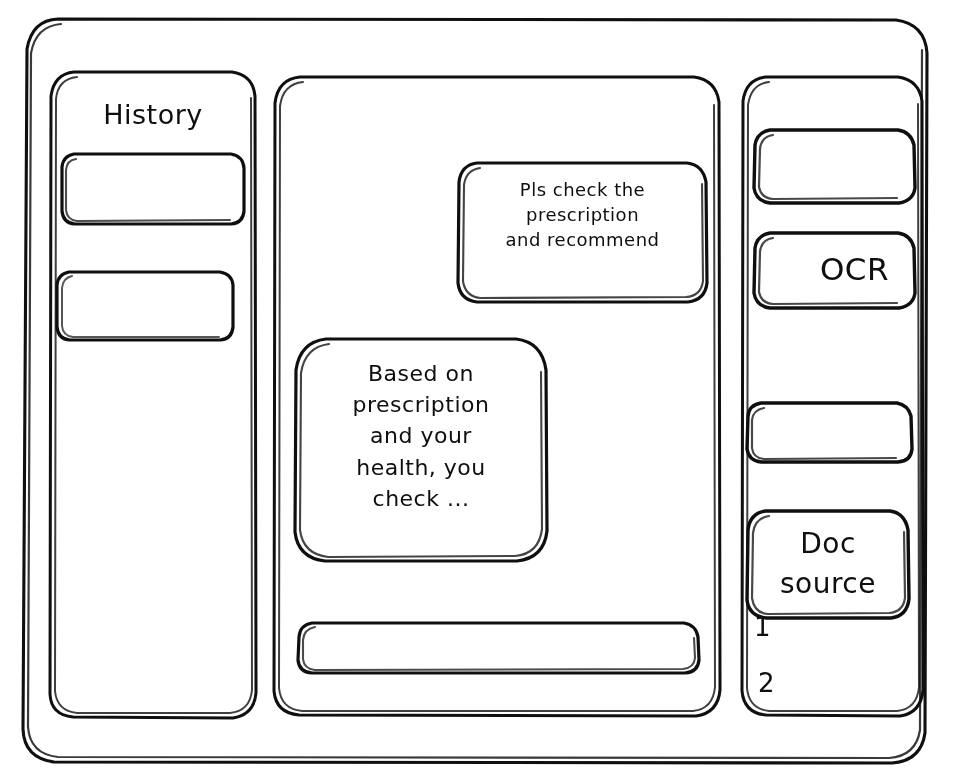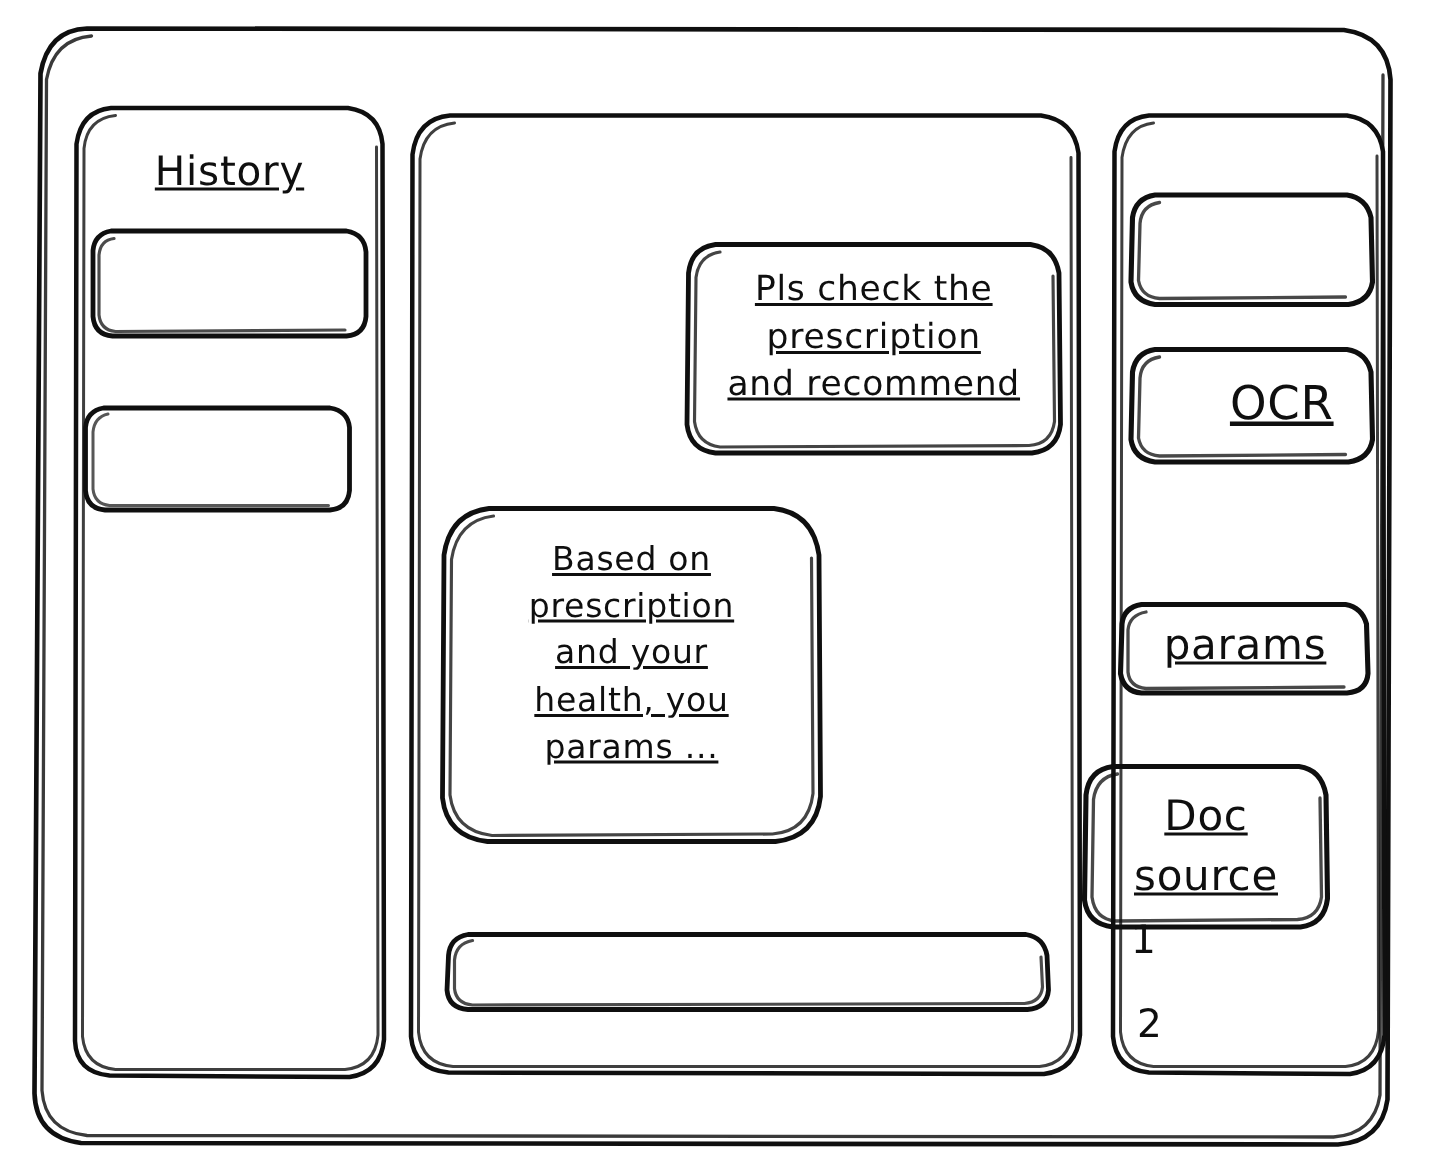--- a/index.html
+++ b/index.html
@@ -9,48 +9,48 @@
   #stage{position:relative;width:957px;height:777px;background:#fff;}
 
   
   .sk{position:absolute;box-sizing:border-box;}
   .sk > svg{position:absolute;inset:0;width:100%;height:100%;overflow:visible;
             pointer-events:none;}
   .sk > svg path{fill:none;stroke:#0f0f0f;stroke-linecap:round;stroke-linejoin:round;}
 
   .lbl{position:absolute;left:0;right:0;text-align:center;
        font-family:"DejaVu Sans",sans-serif;
-       color:#0f0f0f;white-space:pre-line;line-height:1.28;text-decoration:underline;}
+       color:#0f0f0f;white-space:pre-line;line-height:1.28;}
 
   
   .hand{font-family:"DejaVu Sans",sans-serif;font-weight:400;
         letter-spacing:.5px;}
 
   #win{left:20px;top:17px;width:910px;height:748px;}
   #history-panel{left:48px;top:70px;width:210px;height:650px;}
   #history-title{top:28px;font-size:27px;}
   #hist-item-1{left:60px;top:152px;width:186px;height:74px;}
   #hist-item-2{left:55px;top:270px;width:180px;height:72px;}
 
   #main-panel{left:272px;top:75px;width:450px;height:643px;}
   #main-title{top:26px;font-size:28px;}
 
   #user-bubble{left:455px;top:160px;width:255px;height:145px;}
-  #user-bubble .lbl{top:18px;font-size:23px;line-height:1.38;padding:0 12px;}
+  #user-bubble .lbl{top:18px;font-size:18px;line-height:1.38;padding:0 12px;}
 
   #agent-bubble{left:292px;top:336px;width:258px;height:228px;}
   #agent-bubble .lbl{top:22px;font-size:22px;line-height:1.42;padding:0 14px;}
 
   #composer{left:296px;top:620px;width:405px;height:55px;}
 
   #tools-panel{left:740px;top:75px;width:185px;height:643px;}
   #btn-llm{left:752px;top:127px;width:165px;height:78px;}
   #btn-ocr{left:752px;top:230px;width:165px;height:80px;}
   #btn-params{left:745px;top:400px;width:170px;height:64px;}
-  #box-docsource{left:720px;top:508px;width:168px;height:112px;}
+  #box-docsource{left:744px;top:508px;width:168px;height:112px;}
 
   #btn-llm .lbl{top:20px;font-size:31px;}
   #btn-ocr .lbl{top:20px;font-size:31px;margin-left:40px;}
   #btn-params .lbl{top:12px;font-size:28px;}
   #box-docsource .lbl{top:16px;font-size:28px;line-height:1.42;}
 
   .num{position:absolute;font-size:26px;color:#0f0f0f;
        font-family:"DejaVu Sans",sans-serif;}
   #doc-item-1{left:754px;top:612px;}
   #doc-item-2{left:758px;top:668px;}
@@ -110,21 +110,21 @@
 
   <div class="sk" id="agent-bubble">
     <svg viewBox="0 0 258 228" preserveAspectRatio="none">
       <path d="M34 3 Q8 6 4 34 L3 196 Q6 222 33 225 L225 225 Q252 222 255 195 L254 34 Q250 6 224 3 Z" stroke-width="3.2"></path>
       <path d="M37 8 Q13 11 9 37 L8 194 Q11 218 36 221 L223 220 Q247 218 250 193 L249 36" stroke-width="2.1" opacity=".78"></path>
     </svg>
     <div class="lbl hand">Based on
 prescription
 and your
 health, you
-params ...</div>
+check ...</div>
   </div>
 
   <div class="sk" id="composer">
     <svg viewBox="0 0 405 55" preserveAspectRatio="none">
       <path d="M16 3 Q4 5 3 17 L2 40 Q3 52 16 53 L389 53 Q402 52 403 40 L402 17 Q400 5 388 3 Z" stroke-width="3.2"></path>
       <path d="M19 7 Q8 9 7 20 L7 39 Q8 49 19 50 L387 49 Q398 48 399 38 L398 18" stroke-width="2.1" opacity=".75"></path>
     </svg>
     <div class="lbl hand" style="top:15px;font-size:18px;text-align:left;padding-left:16px;"></div>
   </div>
 
@@ -148,21 +148,20 @@
       <path d="M21 8 Q9 10 8 22 L7 62 Q9 73 21 74 L145 73" stroke-width="2.2" opacity=".76"></path>
     </svg>
     <div class="lbl hand">OCR</div>
   </div>
 
   <div class="sk" id="btn-params">
     <svg viewBox="0 0 170 64" preserveAspectRatio="none">
       <path d="M16 3 Q4 5 3 16 L2 49 Q4 61 16 62 L153 62 Q166 61 167 49 L166 16 Q163 5 152 3 Z" stroke-width="3.4"></path>
       <path d="M19 8 Q8 10 7 20 L7 48 Q8 58 19 59 L151 58" stroke-width="2.2" opacity=".76"></path>
     </svg>
-    <div class="lbl hand">params</div>
   </div>
 
   <div class="sk" id="box-docsource">
     <svg viewBox="0 0 168 112" preserveAspectRatio="none">
       <path d="M22 3 Q6 5 4 22 L3 92 Q5 108 22 110 L147 110 Q163 108 165 91 L164 22 Q161 5 146 3 Z" stroke-width="3.4"></path>
       <path d="M25 8 Q11 10 9 25 L8 90 Q10 105 24 106 L145 105 Q159 104 161 90 L160 24" stroke-width="2.2" opacity=".76"></path>
     </svg>
     <div class="lbl hand">Doc
 source</div>
   </div>

